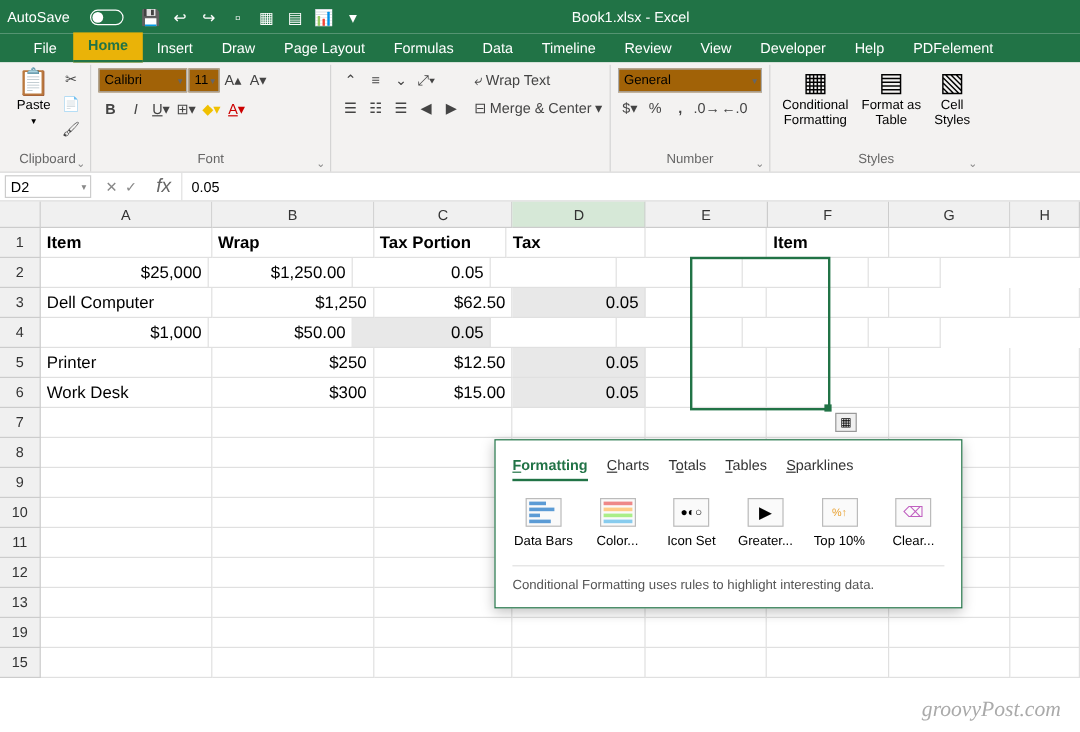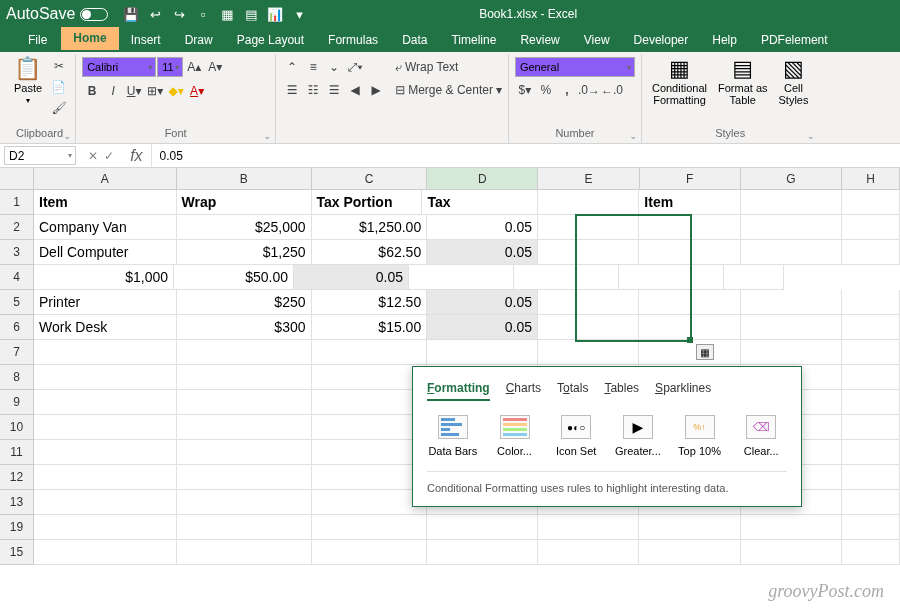--- a/index.html
+++ b/index.html
@@ -1,38 +1,38 @@
 <!DOCTYPE html>
 <html><head>
 <meta charset="utf-8">
 <style>
 *{box-sizing:border-box;margin:0;padding:0;font-family:"Segoe UI",Arial,sans-serif}
 body{background:#fff;width:900px;height:610px;overflow:hidden;font-size:12px}
 .titlebar{background:#217346;height:28px;display:flex;align-items:center;color:#fff;font-size:12px}
 .qat{display:flex;align-items:center;gap:2px;padding:0 6px}
 .qat-btn{width:22px;height:22px;display:flex;align-items:center;justify-content:center;color:#fff;font-size:13px;cursor:pointer}
-.autosave{display:flex;align-items:center;gap:5px;padding:0 6px;font-size:16px}
+.autosave{display:flex;align-items:center;gap:17px;padding:0 6px;font-size:12px}
 .autosave-toggle{width:28px;height:13px;border:1px solid #fff;border-radius:7px;position:relative;display:inline-block}
 .autosave-toggle::before{content:"";position:absolute;left:1px;top:1px;width:9px;height:9px;border-radius:50%;background:#fff}
 .titlebar-center{flex:1;text-align:center;font-size:12px}
 .menubar{background:#217346;height:24px;display:flex;align-items:flex-end;padding-left:14px;gap:0}
 .menu-tab{color:#fff;padding:4px 12px 5px;font-size:12px;cursor:pointer}
 .menu-tab.file{padding-left:14px;padding-right:14px}
-.menu-tab.active{background:#fdba74;color:#217346;border-bottom:2px solid #217346;font-weight:600}
+.menu-tab.active{background:#eab308;color:#217346;border-bottom:2px solid #217346;font-weight:600}
 .ribbon{background:#f3f2f1;height:92px;border-bottom:1px solid #d4d4d4;display:flex;padding:2px 4px 0}
 .group{display:flex;flex-direction:column;border-right:1px solid #d4d4d4;padding:2px 6px;position:relative}
 .group-body{flex:1;display:flex;align-items:flex-start;gap:3px}
 .group-label{text-align:center;font-size:11px;color:#666;padding:1px 0 2px;position:relative}
 .group-label::after{content:"⌄";position:absolute;right:-2px;bottom:0;font-size:9px;color:#888}
 .vbtn{display:flex;flex-direction:column;align-items:center;justify-content:center;padding:2px 4px;cursor:pointer;font-size:11px;text-align:center;gap:2px}
 .vbtn .ic{font-size:22px;line-height:1}
 .vbtn .lbl{font-size:11px;line-height:1.1}
 .hrow{display:flex;align-items:center;gap:1px;height:22px}
 .hbtn{min-width:20px;height:20px;display:flex;align-items:center;justify-content:center;cursor:pointer;font-size:12px;color:#444}
-.combo{height:20px;border:1px solid #ababab;background:#8b5cf6;font-size:11px;padding:0 14px 0 4px;position:relative;display:flex;align-items:center}
+.combo{height:20px;border:1px solid #ababab;background:#a16207;font-size:11px;padding:0 14px 0 4px;position:relative;display:flex;align-items:center}
 .combo::after{content:"▾";position:absolute;right:3px;font-size:8px;color:#666}
 .font-name{width:74px}
 .font-size{width:26px}
 .stack{display:flex;flex-direction:column;gap:1px}
 .formulabar{height:24px;border-bottom:1px solid #d4d4d4;display:flex;align-items:center;background:#fff;font-size:12px}
 .namebox{width:72px;border:1px solid #ccc;margin:2px 4px;padding:1px 4px;font-size:12px;height:19px;display:flex;align-items:center;position:relative}
 .namebox::after{content:"▾";position:absolute;right:3px;font-size:8px;color:#888}
 .fx-btns{display:flex;align-items:center;gap:6px;padding:0 8px;color:#888}
 .fx-lbl{font-style:italic;color:#666;padding:0 8px;font-size:16px}
 .fx-val{flex:1;padding:0 8px;border-left:1px solid #e0e0e0;height:100%;display:flex;align-items:center;font-size:12px}
@@ -269,21 +269,20 @@
       <div class="cell cA bold">Item</div>
       <div class="cell cB bold">Wrap</div>
       <div class="cell cD bold">Tax Portion</div>
       <div class="cell cC bold">Tax</div>
       <div class="cell cE"></div>
       <div class="cell cF bold">Item</div>
       <div class="cell cG"></div>
       <div class="cell cH"></div>
     </div>
     <div class="row">
-      <div class="cell cA">Company Van</div>
       <div class="cell cB right">$25,000</div>
       <div class="cell cC right">$1,250.00</div>
       <div class="cell cD right">0.05</div>
       <div class="cell cE"></div>
         <div class="cell cF"></div>
         <div class="cell cG"></div>
         <div class="cell cH"></div>
     </div>
     <div class="row">
       <div class="cell cA">Dell Computer</div>

